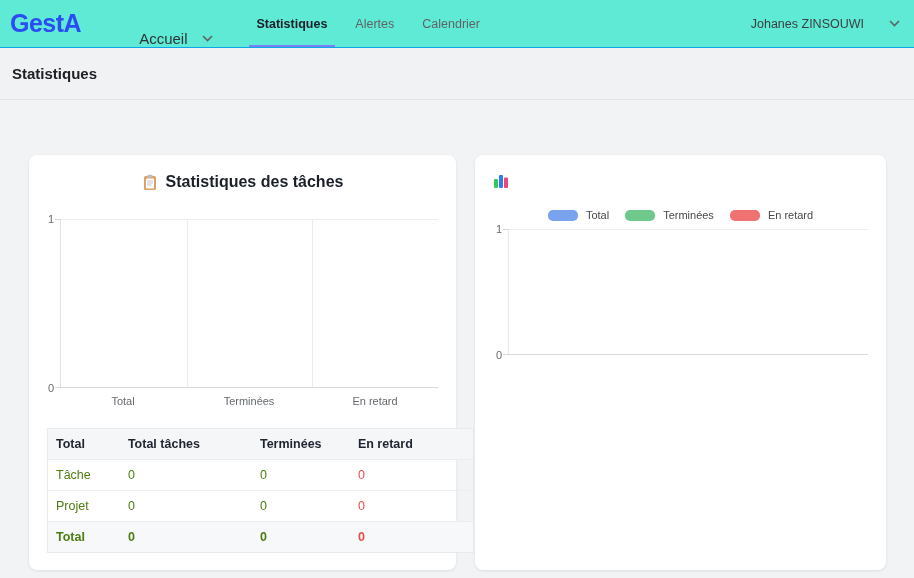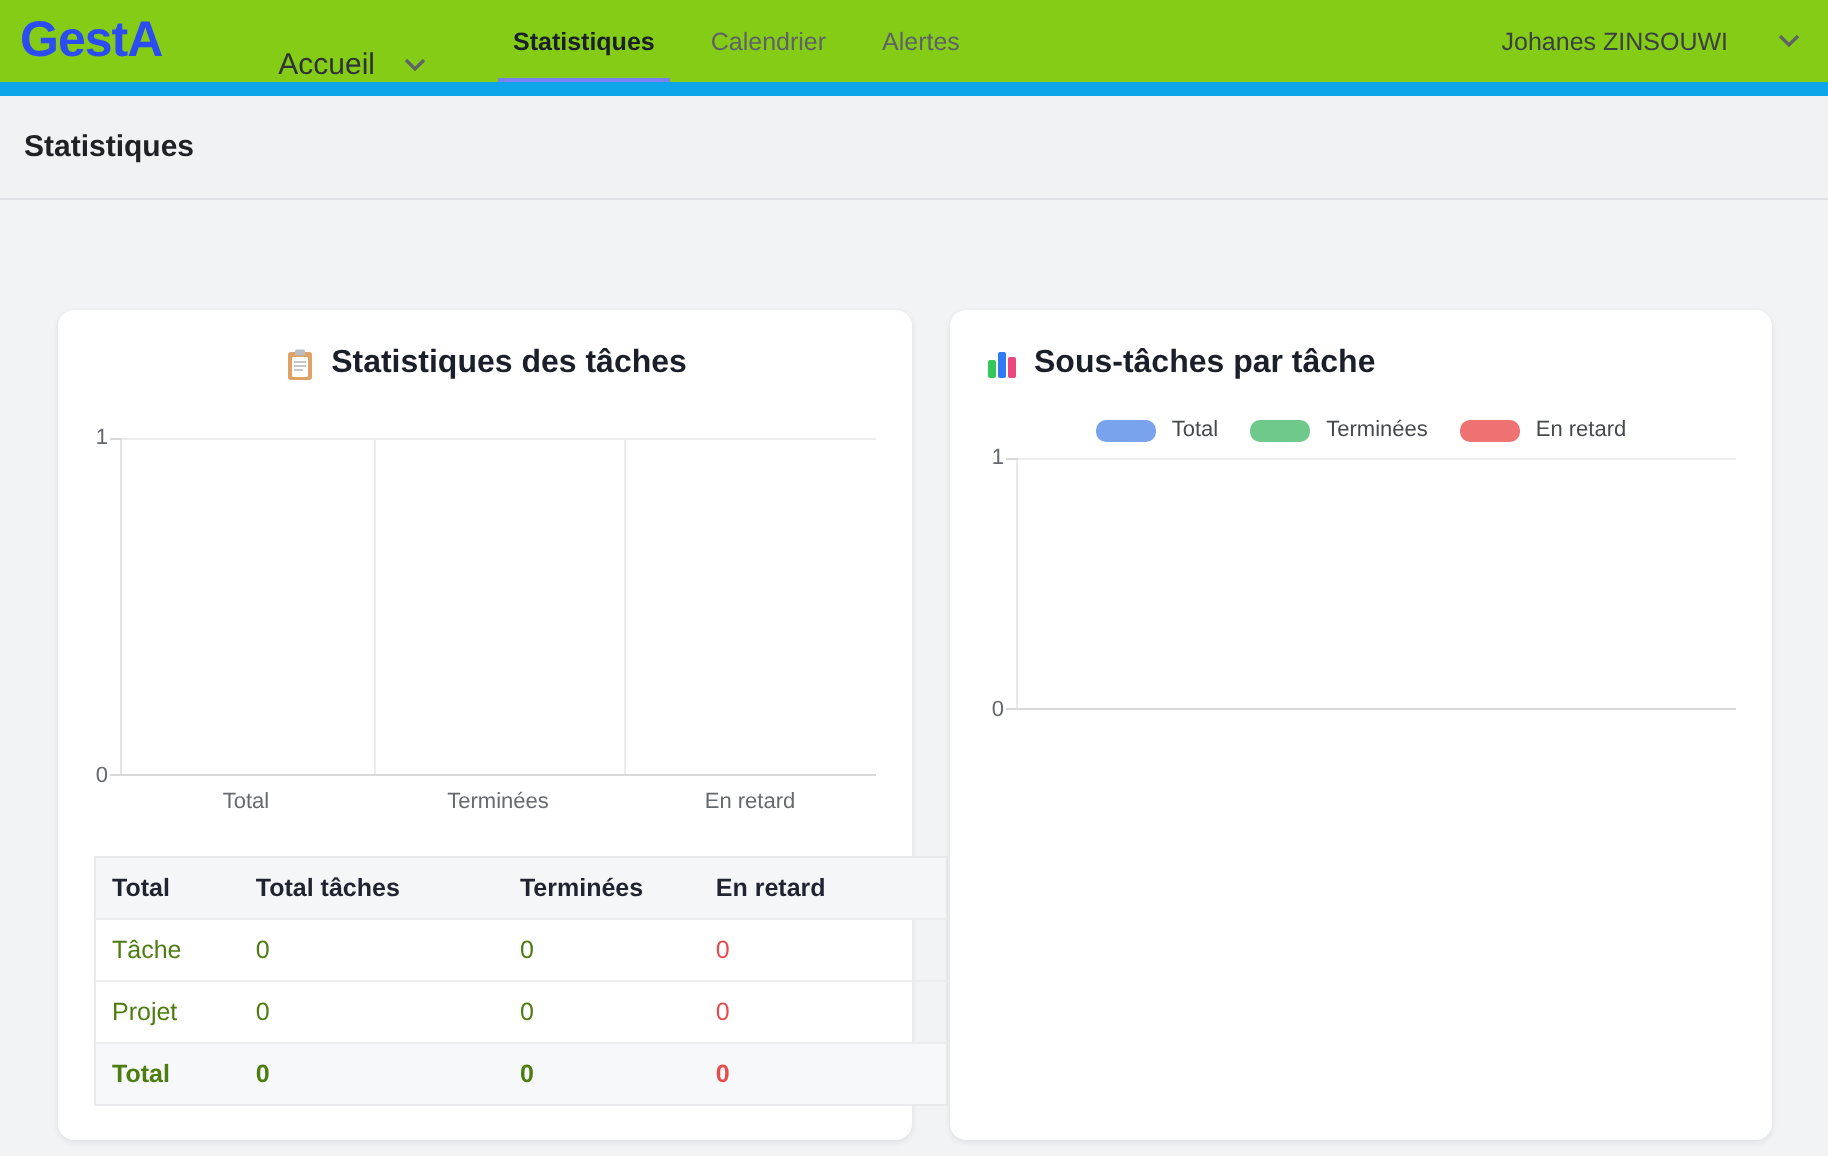--- a/index.html
+++ b/index.html
@@ -6,21 +6,21 @@
   html,body { width:914px; height:578px; }
   body {
     font-family:"Liberation Sans", sans-serif;
     background:#f1f3f4;
     color:#202124;
     overflow:hidden;
   }
 
   
   .topbar {
-    height:48px; background:#84cc16; border-bottom:7px solid #0ea5e9;
+    height:48px; background:#5eead4; border-bottom:1px solid #0ea5e9;
     display:flex; align-items:center; position:relative;
   }
   .logo {
     font-size:25px; font-weight:bold; color:#2b4cf2;
     padding:0 10px; letter-spacing:-0.5px; cursor:pointer;
   }
   .nav { display:flex; align-items:flex-end; margin-left:48px; height:100%; }
   .nav-home {
     display:flex; align-items:center; gap:14px; font-size:15px; color:#2f3337;
     margin-right:30px; cursor:pointer;
@@ -120,24 +120,24 @@
     <div class="nav-home">
       <span>Accueil</span>
       <svg class="chev" width="11" height="7" viewBox="0 0 11 7">
           <polyline points="1,1 5.5,5.5 10,1"></polyline>
         </svg>
     </div>
     <div class="tab active">
       <span>Statistiques</span>
     </div>
     <div class="tab">
+      <span>Alertes</span>
+    </div>
+    <div class="tab">
       <span>Calendrier</span>
-    </div>
-    <div class="tab">
-      <span>Alertes</span>
     </div>
   </nav>
 
   <div class="user">
     <span>Johanes ZINSOUWI</span>
     <svg class="chev" width="11" height="7" viewBox="0 0 11 7">
         <polyline points="1,1 5.5,5.5 10,1"></polyline>
       </svg>
   </div>
 </header>
@@ -215,21 +215,20 @@
     </table>
   </section>
 
   <section class="card card-right">
     <div class="card-title">
       <svg width="16" height="16" viewBox="0 0 16 16">
         <rect x="1" y="6" width="4" height="9" rx="1" fill="#34c759"></rect>
         <rect x="6" y="2" width="4" height="13" rx="1" fill="#2f7bf6"></rect>
         <rect x="11" y="4.5" width="4" height="10.5" rx="1" fill="#e8467c"></rect>
       </svg>
-      <span>Sous-tâches par tâche</span>
     </div>
 
     <div class="legend">
       <div class="legend-item">
         <span class="swatch" style="background: rgb(122, 163, 238);"></span>
         <span class="lbl">Total</span>
       </div>
       <div class="legend-item">
         <span class="swatch" style="background: rgb(111, 201, 139);"></span>
         <span class="lbl">Terminées</span>

